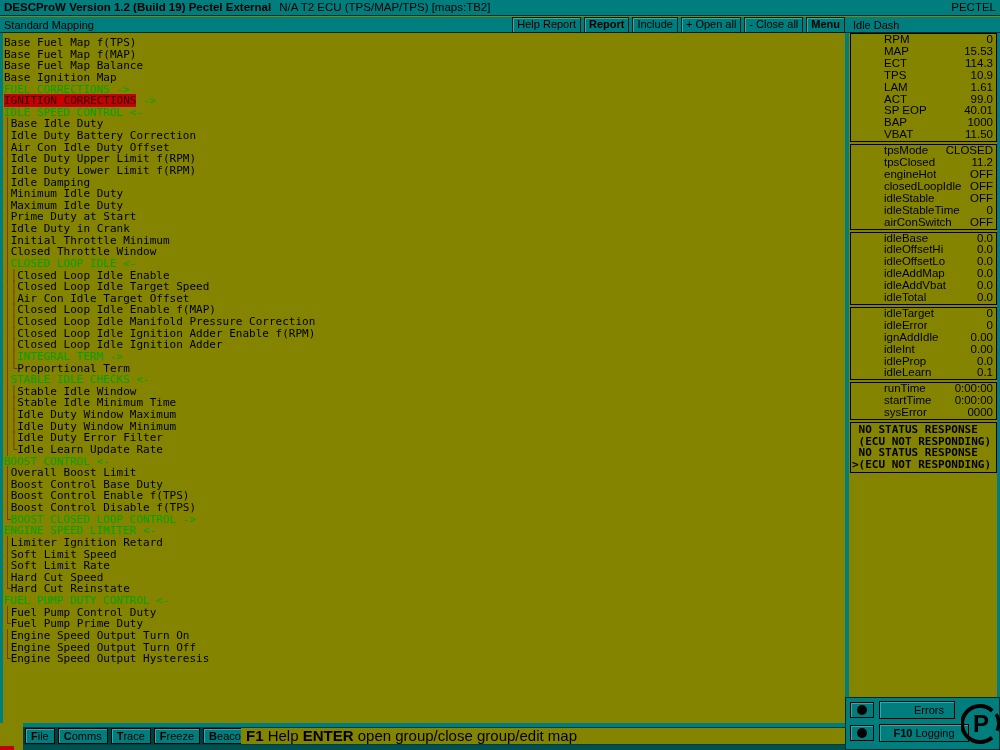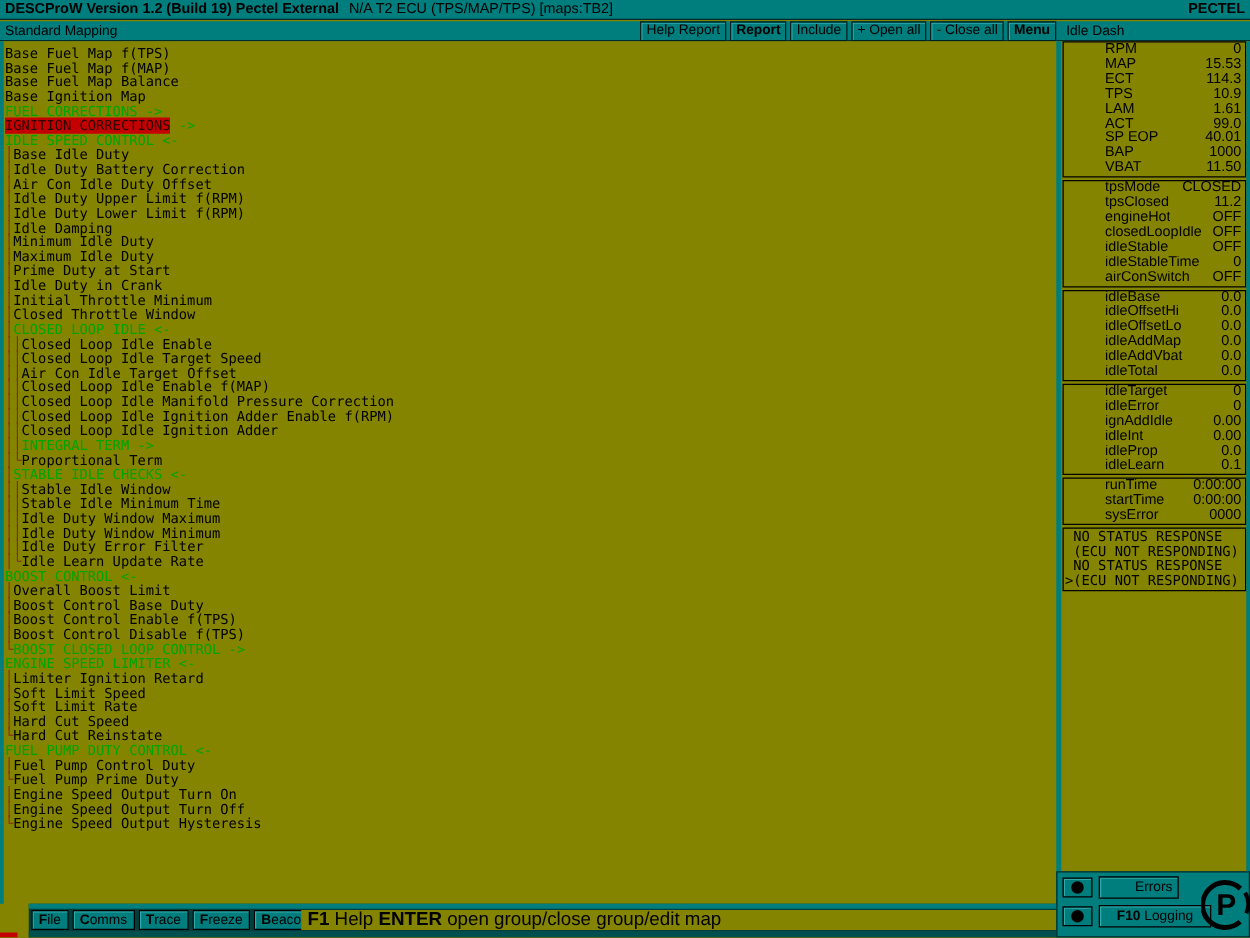--- a/index.html
+++ b/index.html
@@ -12,21 +12,21 @@
   }
   
   .titlebar {
     position:absolute; left:0; top:0; width:1000px; height:16px;
     background:#007d7d; border-bottom:1px solid #012c2c;
     display:flex; align-items:center; font-size:11.5px; line-height:15px;
     padding:0 4px; white-space:pre;
   }
   .titlebar .app { font-weight:bold; }
   .titlebar .device { margin-left:8px; }
-  .titlebar .brand { margin-left:auto; font-weight:bold; }
+  .titlebar .brand { margin-left:auto; font-weight:normal; }
   .menubar {
     position:absolute; left:0; top:17px; width:1000px; height:16px;
     background:#007d7d; border-bottom:1px solid #012c2c;
     display:flex; align-items:center; font-size:11px; padding-left:4px;
   }
   .menubar .mapping-label { white-space:pre; }
   #menu-buttons { margin-left:auto; display:flex; height:16px; }
   .mbtn {
     background:#007d7d; border:1px solid #001f1f;
     box-shadow:inset 1px 1px 0 #33a9a9;
@@ -50,21 +50,21 @@
   .tlabel.map { color:#000; }
   .tlabel.group { color:#00a400; }
   .tarrow { color:#00a400; }
   .tlabel.sel { background:#c40000; color:#2e0500; }
   
   #dash { position:absolute; left:850px; top:0; width:147px; }
   .dblock { border:1px solid #000; margin-bottom:2px; background:#848400; }
   .drow { display:flex; justify-content:space-between; padding:0 3px; font-size:11.5px; line-height:11.9px; white-space:nowrap;margin-left:30px; }
   .dlabel { overflow:hidden; }
   .dval { margin-left:4px; }
-  .dblock.status { padding:1px 0 2px 1px; }
+  .dblock.status { padding:1px 0 2px 1px;font-weight:bold; }
   .sline { font-family:"DejaVu Sans Mono", monospace; font-size:11px; line-height:11.5px; white-space:pre; }
   
   .brbox {
     position:absolute; left:845px; top:697px; width:155px; height:53px;
     background:#007d7d; border:1px solid #012c2c; z-index:5;
   }
   .ledbox {
     position:absolute; width:24px; height:16px; background:#007d7d;
     border:1px solid #000; box-shadow:inset 1px 1px 0 #33a9a9;
   }
@@ -314,21 +314,21 @@
     </div>
   <div class="vedge l"></div>
   <div class="vedge m"></div>
   <div class="vedge r"></div>
 </div>
 
 <div class="brbox">
   <div class="ledbox" style="left:4px; top:4px;">
       <div class="led"></div>
     </div>
-  <div class="pbtn" style="left:33px; top:3px; width:64px;padding-left:24px;">Errors</div>
+  <div class="pbtn" style="left:33px; top:3px; width:76px;padding-left:24px;">Errors</div>
   <div class="ledbox" style="left:4px; top:27px;">
       <div class="led"></div>
     </div>
   <div class="pbtn" style="left:33px; top:26px; width:90px;"><b>F10</b><span> Logging</span></div>
   <svg class="plogo" viewBox="0 0 60 60">
     <g transform="rotate(18 30 30)">
       <path d="M47 9 A27 27 0 0 1 56 32" stroke="#000" stroke-width="5" fill="none"></path>
       <path d="M52 44 A27 27 0 1 1 40 6" stroke="#000" stroke-width="6" fill="none"></path>
     </g>
     <text x="30" y="42" font-size="36" font-weight="bold" text-anchor="middle" fill="#000" font-family="Liberation Sans, sans-serif">P</text>

